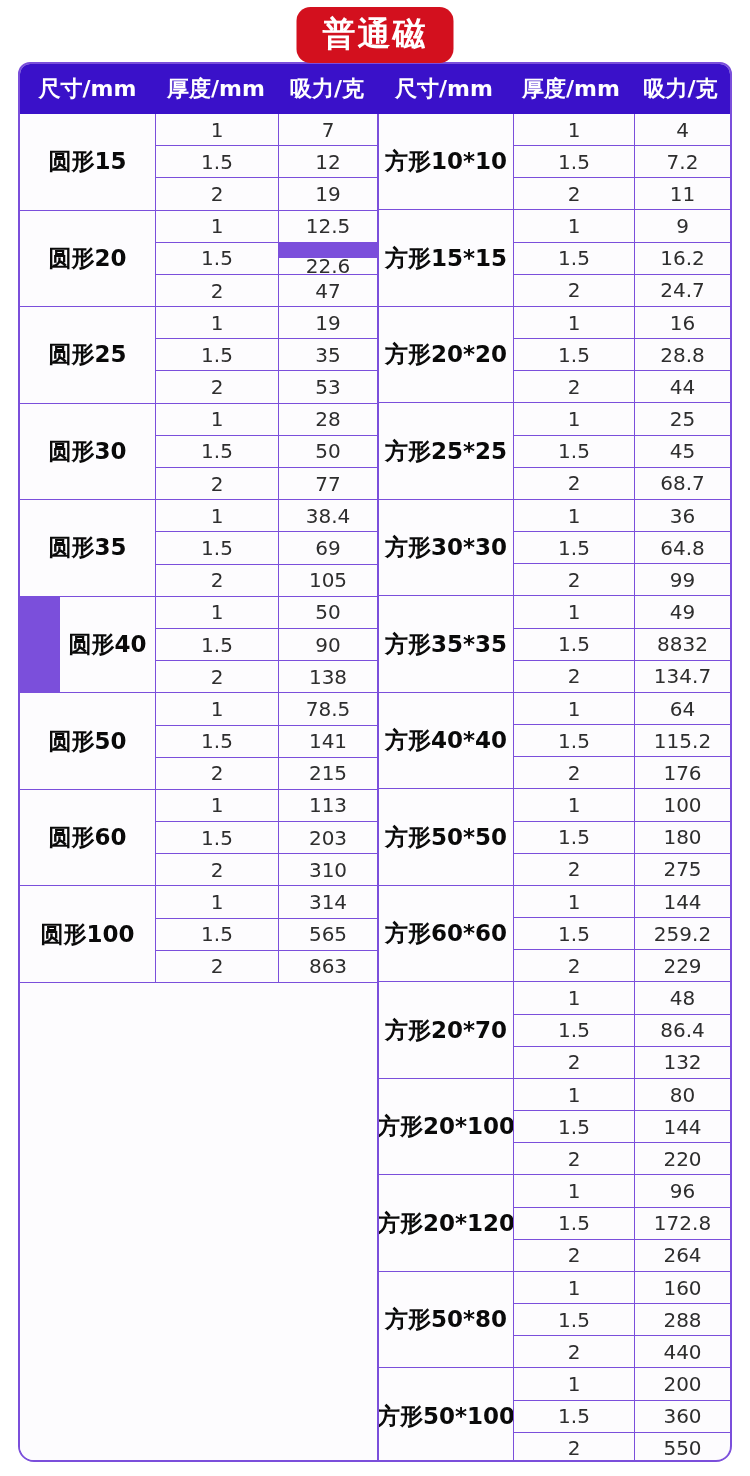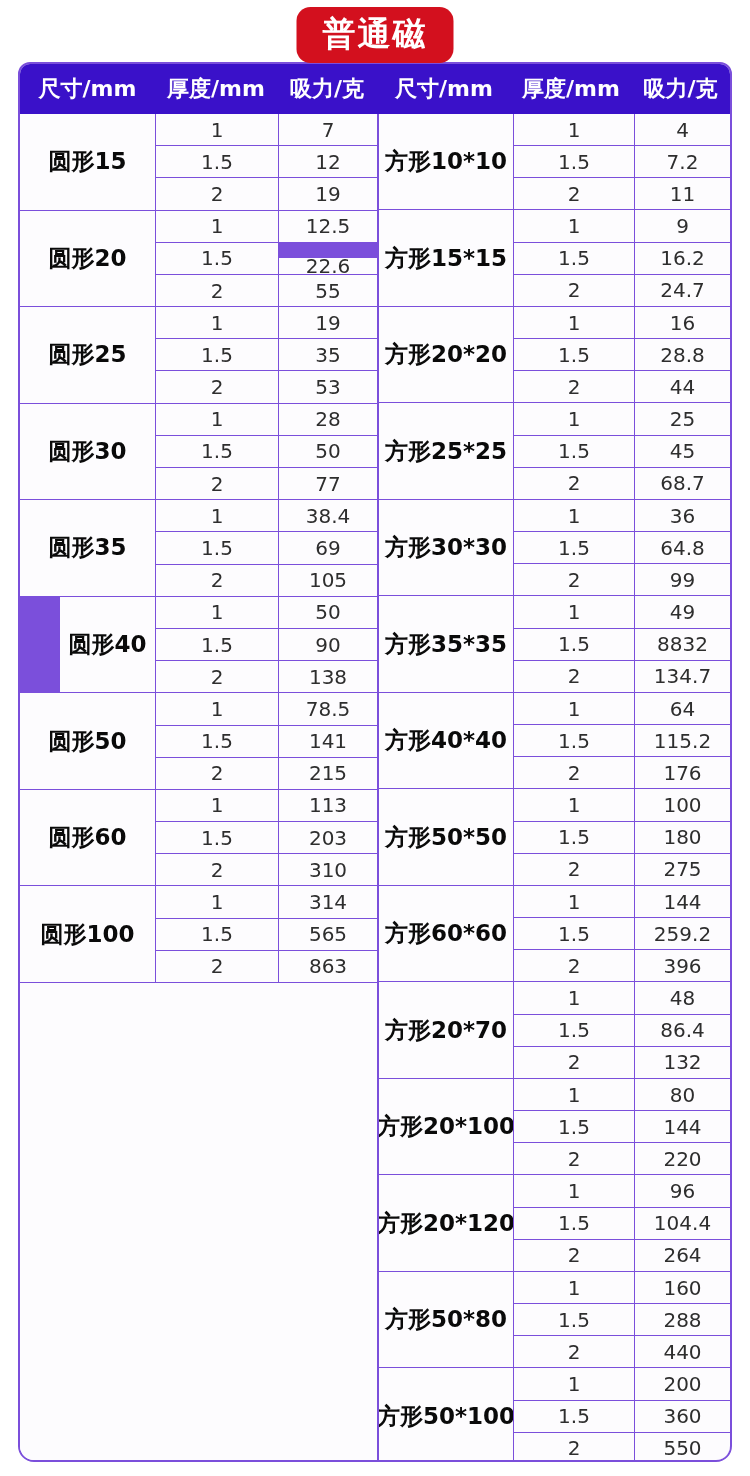--- a/index.html
+++ b/index.html
@@ -82,21 +82,21 @@
             <div class="cell num" style="grid-area: 2 / 2;">1.5</div>
             <div class="cell num" style="grid-area: 2 / 3;">12</div>
             <div class="cell num" style="grid-area: 3 / 2;">2</div>
             <div class="cell num" style="grid-area: 3 / 3;">19</div>
             <div class="cell size" style="grid-area: 4 / 1 / span 3;">圆形20</div>
             <div class="cell num" style="grid-area: 4 / 2;">1</div>
             <div class="cell num" style="grid-area: 4 / 3;">12.5</div>
             <div class="cell num" style="grid-area: 5 / 2;">1.5</div>
             <div class="cell num" style="grid-area: 5 / 3; margin-top: 15px;">22.6</div>
             <div class="cell num" style="grid-area: 6 / 2;">2</div>
-            <div class="cell num" style="grid-area: 6 / 3;">55</div>
+            <div class="cell num" style="grid-area: 6 / 3;">47</div>
             <div class="cell size" style="grid-area: 7 / 1 / span 3;">圆形25</div>
             <div class="cell num" style="grid-area: 7 / 2;">1</div>
             <div class="cell num" style="grid-area: 7 / 3;">19</div>
             <div class="cell num" style="grid-area: 8 / 2;">1.5</div>
             <div class="cell num" style="grid-area: 8 / 3;">35</div>
             <div class="cell num" style="grid-area: 9 / 2;">2</div>
             <div class="cell num" style="grid-area: 9 / 3;">53</div>
             <div class="cell size" style="grid-area: 10 / 1 / span 3;">圆形30</div>
             <div class="cell num" style="grid-area: 10 / 2;">1</div>
             <div class="cell num" style="grid-area: 10 / 3;">28</div>
@@ -199,40 +199,40 @@
             <div class="cell num" style="grid-area: 23 / 2;">1.5</div>
             <div class="cell num" style="grid-area: 23 / 3;">180</div>
             <div class="cell num" style="grid-area: 24 / 2;">2</div>
             <div class="cell num" style="grid-area: 24 / 3;">275</div>
             <div class="cell size" style="grid-area: 25 / 1 / span 3;">方形60*60</div>
             <div class="cell num" style="grid-area: 25 / 2;">1</div>
             <div class="cell num" style="grid-area: 25 / 3;">144</div>
             <div class="cell num" style="grid-area: 26 / 2;">1.5</div>
             <div class="cell num" style="grid-area: 26 / 3;">259.2</div>
             <div class="cell num" style="grid-area: 27 / 2;">2</div>
-            <div class="cell num" style="grid-area: 27 / 3;">396</div>
+            <div class="cell num" style="grid-area: 27 / 3;">229</div>
             <div class="cell size" style="grid-area: 28 / 1 / span 3;">方形20*70</div>
             <div class="cell num" style="grid-area: 28 / 2;">1</div>
             <div class="cell num" style="grid-area: 28 / 3;">48</div>
             <div class="cell num" style="grid-area: 29 / 2;">1.5</div>
             <div class="cell num" style="grid-area: 29 / 3;">86.4</div>
             <div class="cell num" style="grid-area: 30 / 2;">2</div>
             <div class="cell num" style="grid-area: 30 / 3;">132</div>
             <div class="cell size" style="grid-area: 31 / 1 / span 3;">方形20*100</div>
             <div class="cell num" style="grid-area: 31 / 2;">1</div>
             <div class="cell num" style="grid-area: 31 / 3;">80</div>
             <div class="cell num" style="grid-area: 32 / 2;">1.5</div>
             <div class="cell num" style="grid-area: 32 / 3;">144</div>
             <div class="cell num" style="grid-area: 33 / 2;">2</div>
             <div class="cell num" style="grid-area: 33 / 3;">220</div>
             <div class="cell size" style="grid-area: 34 / 1 / span 3;">方形20*120</div>
             <div class="cell num" style="grid-area: 34 / 2;">1</div>
             <div class="cell num" style="grid-area: 34 / 3;">96</div>
             <div class="cell num" style="grid-area: 35 / 2;">1.5</div>
-            <div class="cell num" style="grid-area: 35 / 3;">104.4</div>
+            <div class="cell num" style="grid-area: 35 / 3;">172.8</div>
             <div class="cell num" style="grid-area: 36 / 2;">2</div>
             <div class="cell num" style="grid-area: 36 / 3;">264</div>
             <div class="cell size" style="grid-area: 37 / 1 / span 3;">方形50*80</div>
             <div class="cell num" style="grid-area: 37 / 2;">1</div>
             <div class="cell num" style="grid-area: 37 / 3;">160</div>
             <div class="cell num" style="grid-area: 38 / 2;">1.5</div>
             <div class="cell num" style="grid-area: 38 / 3;">288</div>
             <div class="cell num" style="grid-area: 39 / 2;">2</div>
             <div class="cell num" style="grid-area: 39 / 3;">440</div>
             <div class="cell size" style="grid-area: 40 / 1 / span 3;">方形50*100</div>

